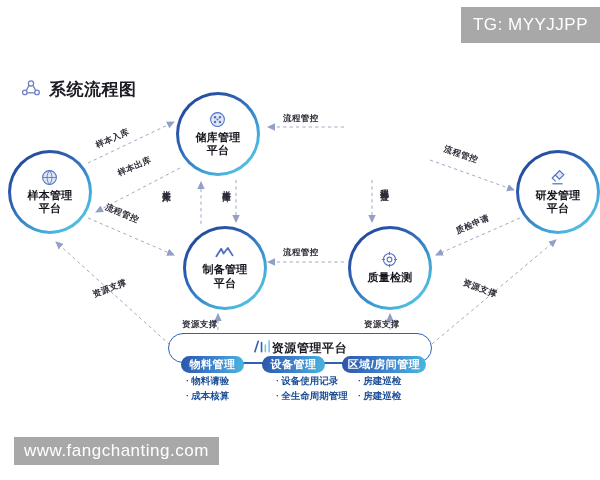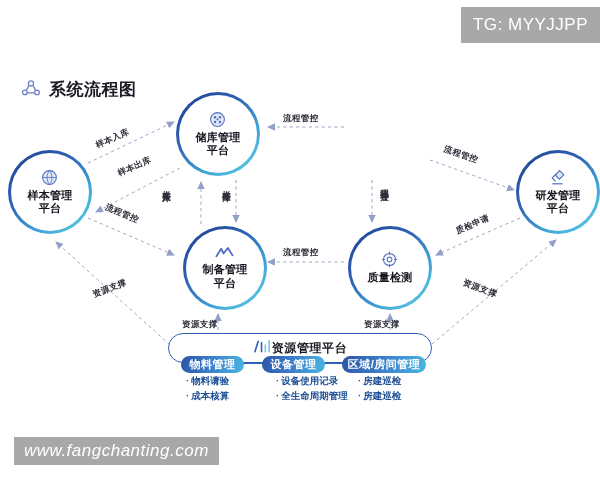--- a/index.html
+++ b/index.html
@@ -11,21 +11,21 @@
   }
   #stage{position:absolute;left:0;top:0;width:600px;height:480px;}
 
   
   .wm{
     position:absolute;background:#a8a8a8;color:#ffffff;
     font-weight:400;letter-spacing:.5px;white-space:nowrap;
     display:flex;align-items:center;justify-content:center;
   }
   #wm-tg{right:0;top:7px;height:36px;padding:0 12px;font-size:17px;}
-  #wm-url{left:14px;top:437px;height:28px;padding:0 10px;font-size:17px;font-style:italic;}
+  #wm-url{left:14px;top:437px;height:28px;padding:0 10px;font-size:17px;}
 
   
   #title-row{position:absolute;left:22px;top:78px;display:flex;align-items:center;gap:9px;text-align:center;}
   #title-text{font-size:17px;font-weight:700;color:#1b1b24;letter-spacing:.5px;}
 
   
   #edges{position:absolute;left:0;top:0;width:600px;height:480px;}
 
   
   .node{

